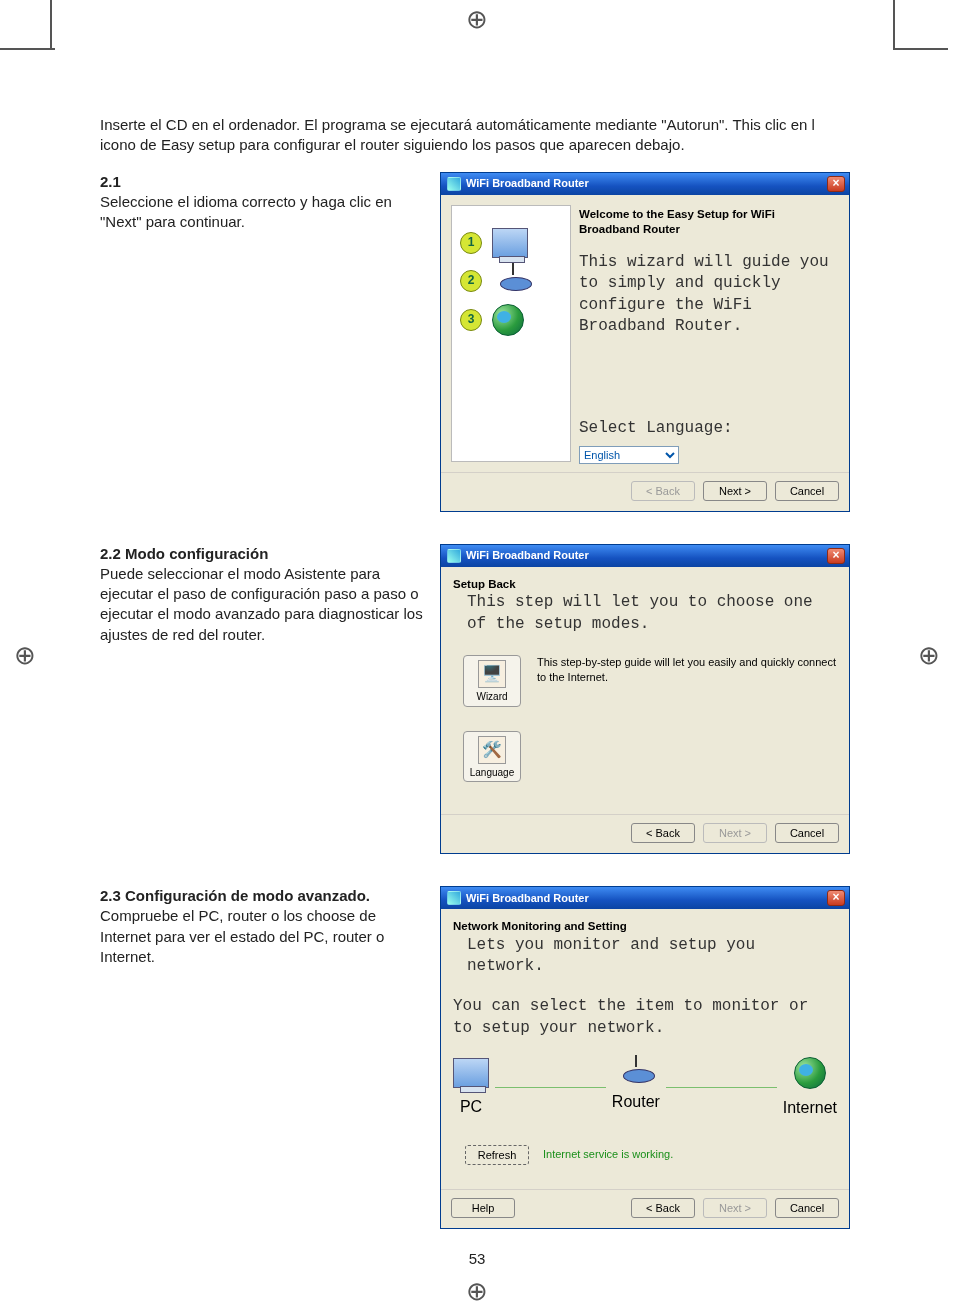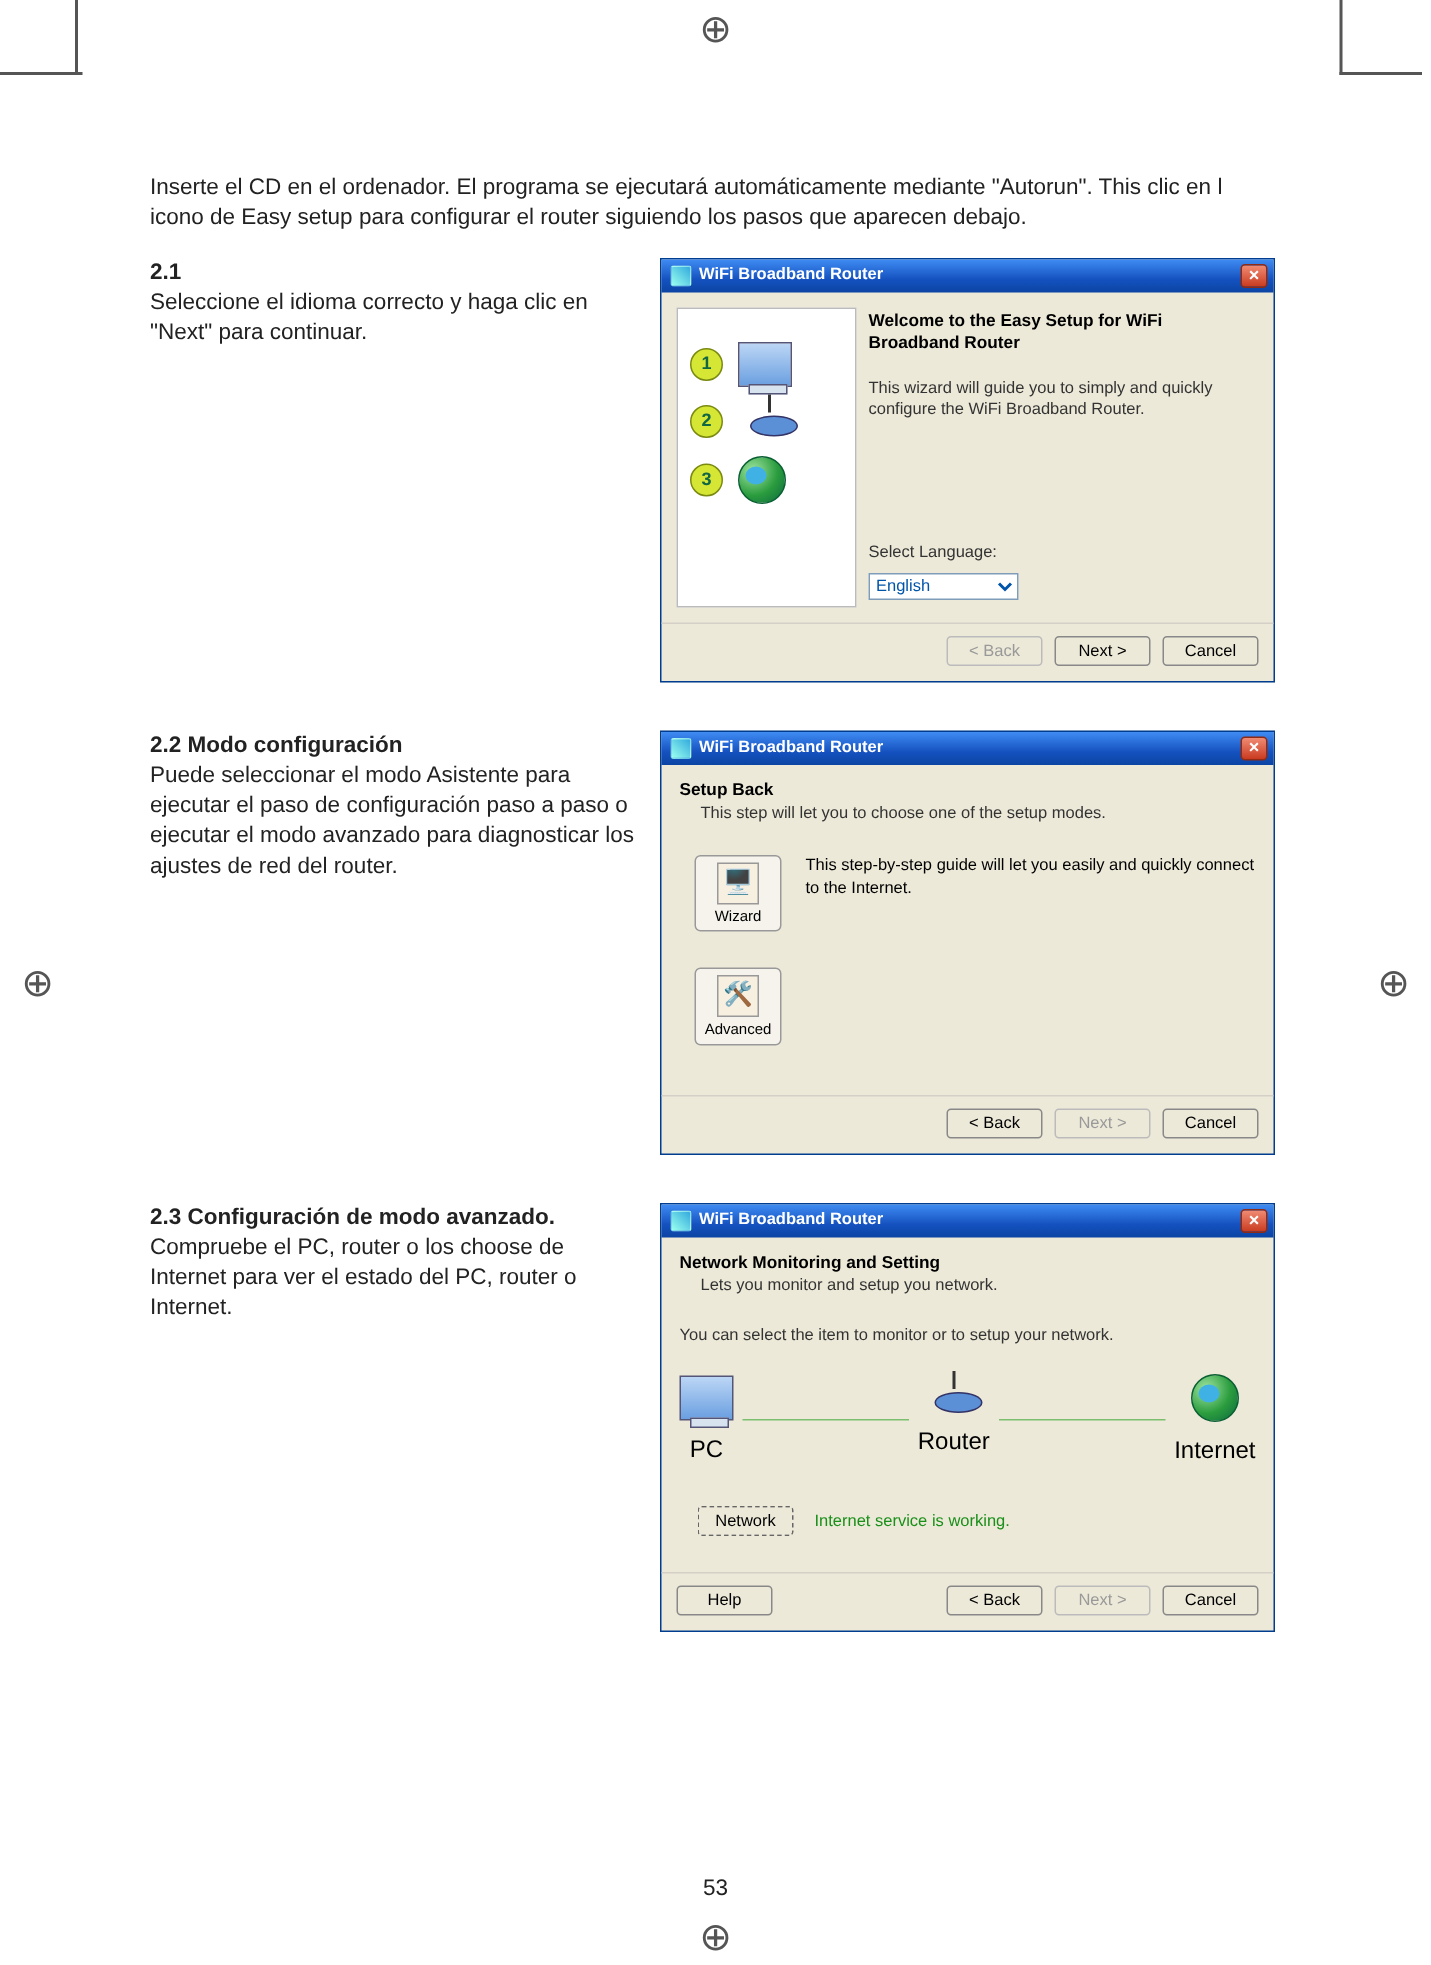--- a/index.html
+++ b/index.html
@@ -186,21 +186,21 @@
   .setuprow { display:flex; align-items:flex-start; gap:16px; margin:18px 0 24px 10px; }
   .setupdesc { flex:1; font-size:11px; }
 
   .netrow { display:flex; justify-content:space-around; align-items:center; margin:18px 0 10px 0;}
   .connline { flex:1; height:1px; background:#7bbf6e; margin:0 6px; }
   .netlabel { font-size:16px; text-align:center; margin-top:4px;}
   .statusline { display:flex; align-items:center; gap:14px; margin:26px 0 16px 12px;}
   .statustxt { color:#1a8f1a; font-size:11px; }
   .leftfoot { display:flex; justify-content:space-between; align-items:center; padding:8px 10px 10px 10px; border-top:1px solid #d4d0c8;}
   .leftfoot .footright { display:flex; gap:8px; }
-  .tiny { font-size:11px; color:#333; }
+  .tiny { font-size:16px; color:#333;font-family:Liberation Mono, monospace; }
   .boldhead { font-weight:bold; font-size:11.5px; }
 </style>
 </head>
 <body>
 
 <span class="regmark reg-top">⊕</span>
 <span class="regmark reg-left">⊕</span>
 <span class="regmark reg-right">⊕</span>
 <span class="regmark reg-bottom">⊕</span>
 <div class="cropline-v-left"></div>
@@ -282,21 +282,21 @@
             <span class="setupmode-btn">
               <span class="toolicon" style="display:block;margin:0 auto 2px auto;">🖥️</span>
               <span>Wizard</span>
             </span>
             <span class="setupdesc">This step-by-step guide will let you easily and quickly connect to the Internet.</span>
           </div>
 
           <div class="setuprow">
             <span class="setupmode-btn">
               <span class="toolicon" style="display:block;margin:0 auto 2px auto;">🛠️</span>
-              <span>Advanced</span>
+              <span>Language</span>
             </span>
           </div>
         </div>
         <div class="dlgbuttons">
           <button class="xpbtn">&lt; Back</button>
           <button class="xpbtn disabled">Next &gt;</button>
           <button class="xpbtn">Cancel</button>
         </div>
       </div>
     </div>
@@ -332,21 +332,21 @@
               <div class="netlabel">Router</div>
             </div>
             <div class="connline"></div>
             <div style="text-align:center;">
               <span class="globeicon" style="display:inline-block;"></span>
               <div class="netlabel">Internet</div>
             </div>
           </div>
 
           <div class="statusline">
-            <button class="xpbtn" style="border:1px dashed #666;">Network</button>
+            <button class="xpbtn" style="border:1px dashed #666;">Refresh</button>
             <span class="statustxt">Internet service is working.</span>
           </div>
         </div>
         <div class="leftfoot">
           <button class="xpbtn">Help</button>
           <div class="footright">
             <button class="xpbtn">&lt; Back</button>
             <button class="xpbtn disabled">Next &gt;</button>
             <button class="xpbtn">Cancel</button>
           </div>

